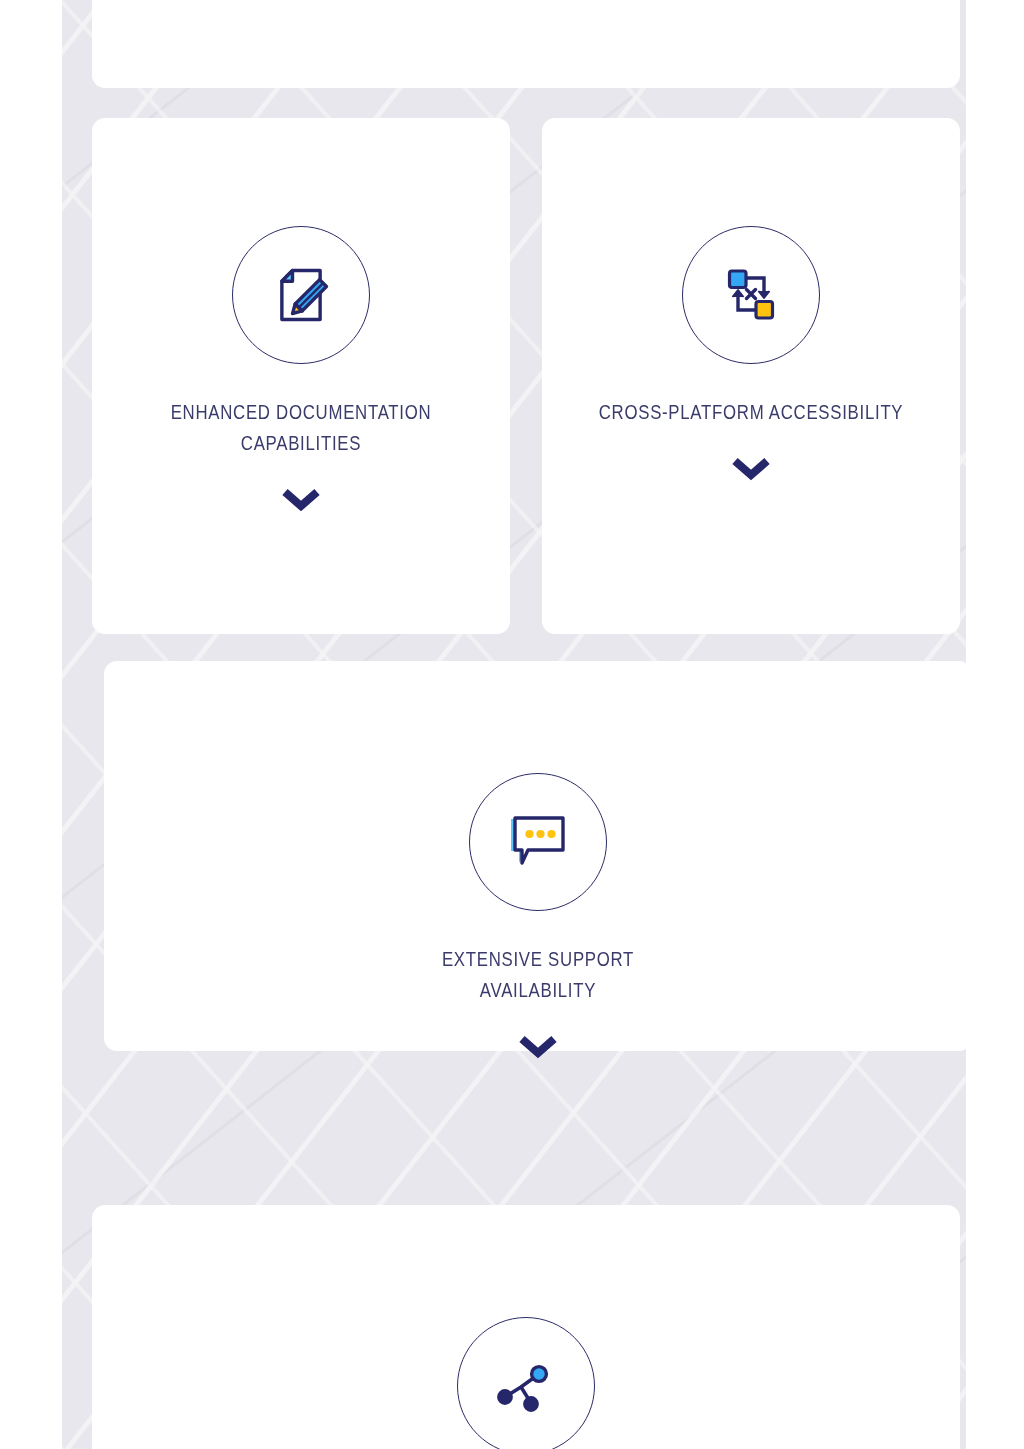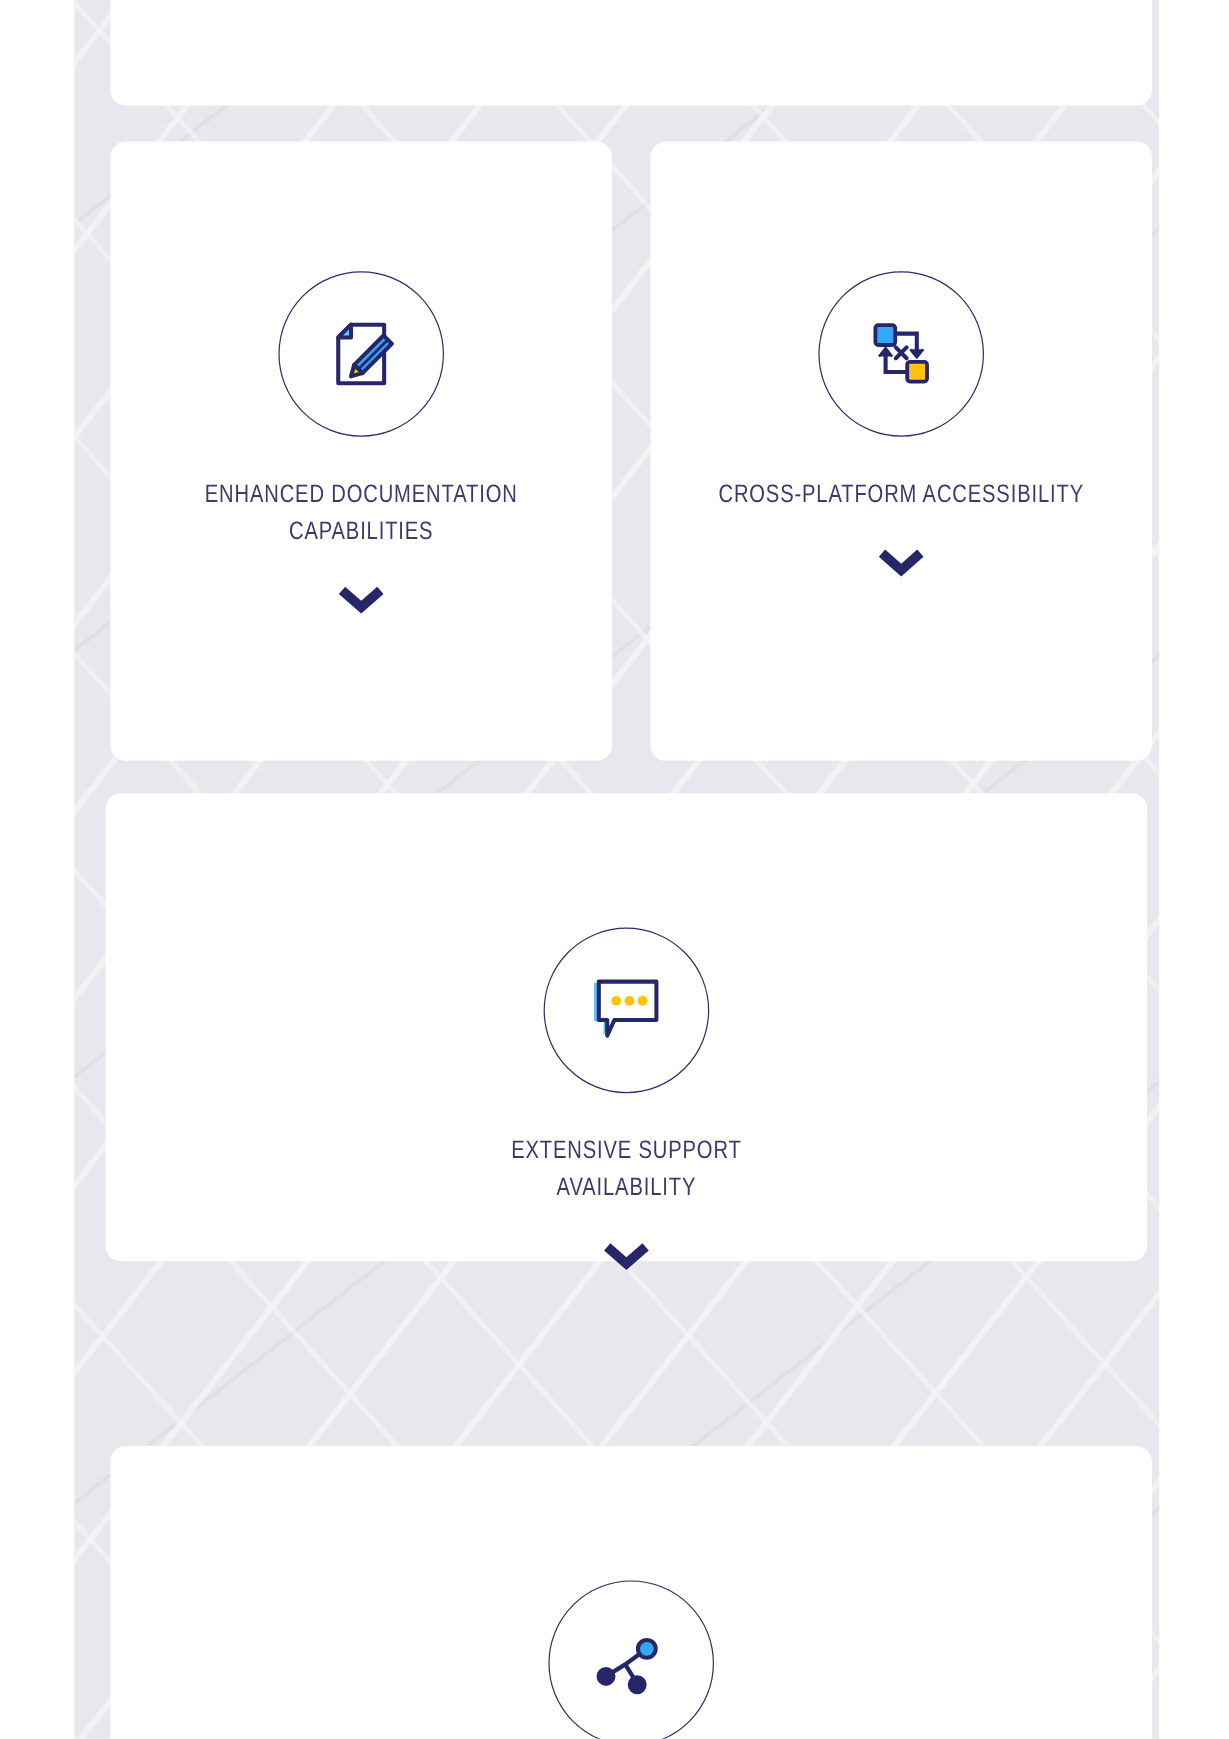--- a/index.html
+++ b/index.html
@@ -80,21 +80,21 @@
   
   #card-top {
     left: 92px;
     top: -140px;
     width: 868px;
     height: 228px;
   }
 
   #card-1 { left: 92px;  top: 118px;  width: 418px; height: 516px; }
   #card-2 { left: 542px; top: 118px;  width: 418px; height: 516px; }
-  #card-3 { left: 88px;  top: 661px;  width: 868px; height: 390px; }
+  #card-3 { left: 104px;  top: 661px;  width: 868px; height: 390px; }
   #card-4 { left: 92px;  top: 1205px; width: 868px; height: 320px; }
 
   
   .card-body {
     position: absolute;
     left: 0;
     right: 0;
     text-align: center;
   }
   #card-1 .card-body { top: 108px; }

